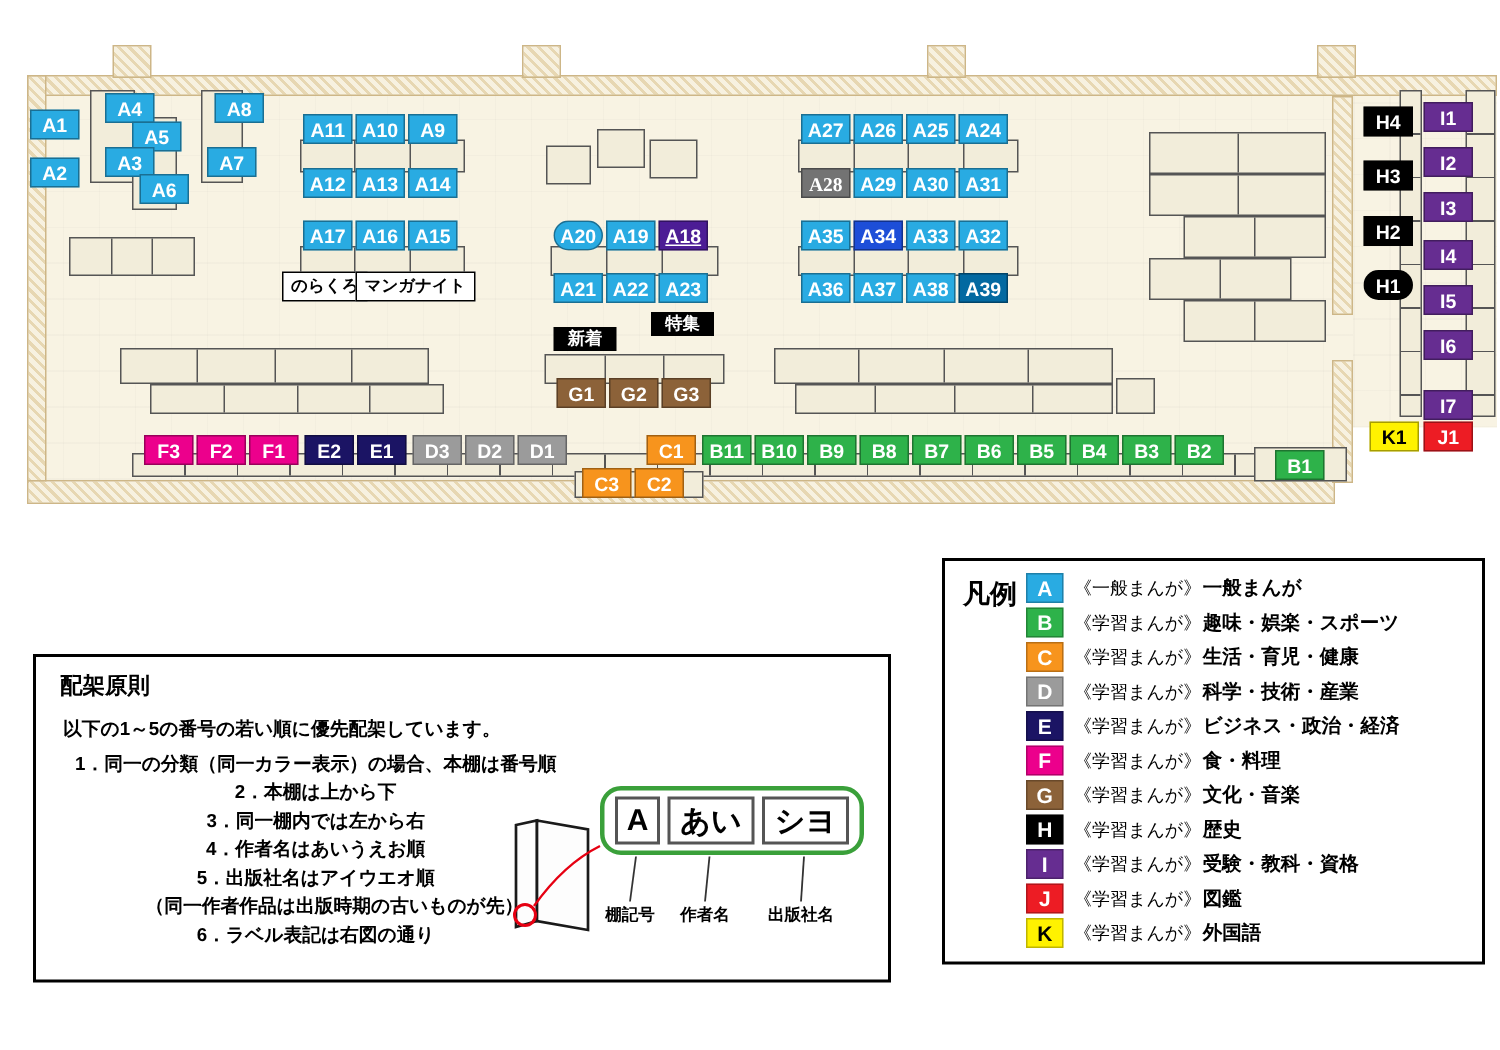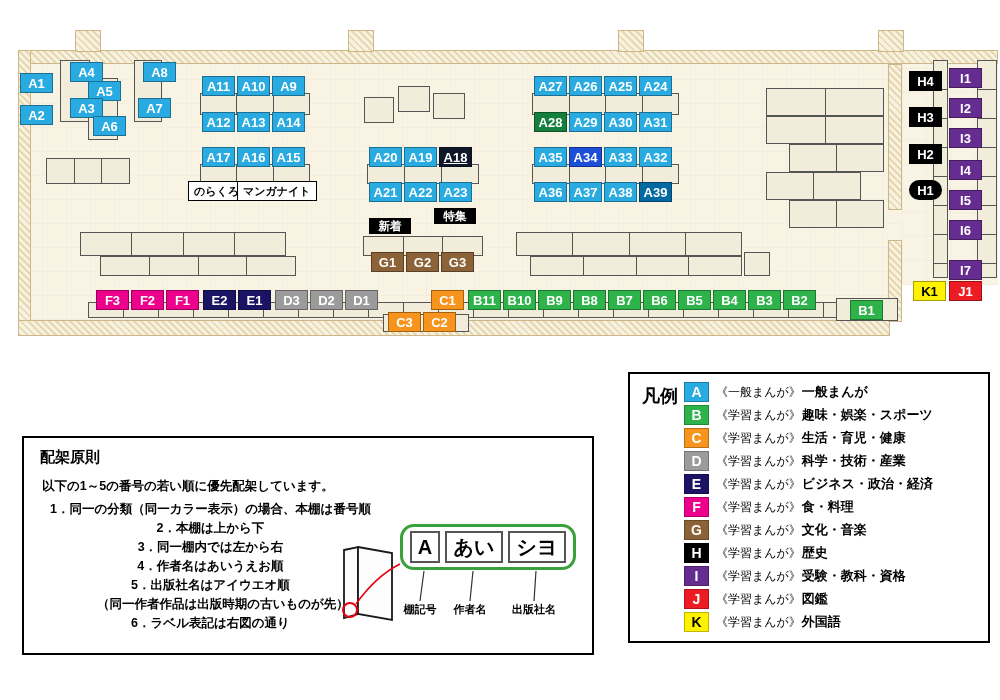--- a/index.html
+++ b/index.html
@@ -169,31 +169,31 @@
         <div class="slabel" style="left: 138px; top: 98px; background: rgb(41, 171, 226); color: rgb(255, 255, 255);">A7</div>
         <div class="slabel" style="left: 202px; top: 76px; background: rgb(41, 171, 226); color: rgb(255, 255, 255);">A11</div>
         <div class="slabel" style="left: 237px; top: 76px; background: rgb(41, 171, 226); color: rgb(255, 255, 255);">A10</div>
         <div class="slabel" style="left: 272px; top: 76px; background: rgb(41, 171, 226); color: rgb(255, 255, 255);">A9</div>
         <div class="slabel" style="left: 202px; top: 112px; background: rgb(41, 171, 226); color: rgb(255, 255, 255);">A12</div>
         <div class="slabel" style="left: 237px; top: 112px; background: rgb(41, 171, 226); color: rgb(255, 255, 255);">A13</div>
         <div class="slabel" style="left: 272px; top: 112px; background: rgb(41, 171, 226); color: rgb(255, 255, 255);">A14</div>
         <div class="slabel" style="left: 202px; top: 147px; background: rgb(41, 171, 226); color: rgb(255, 255, 255);">A17</div>
         <div class="slabel" style="left: 237px; top: 147px; background: rgb(41, 171, 226); color: rgb(255, 255, 255);">A16</div>
         <div class="slabel" style="left: 272px; top: 147px; background: rgb(41, 171, 226); color: rgb(255, 255, 255);">A15</div>
-        <div class="slabel" style="left: 369px; top: 147px; background: rgb(41, 171, 226); color: rgb(255, 255, 255);">A20</div>
+        <div class="slabel" style="left: 369px; top: 147px; background: rgb(41, 171, 226); color: rgb(255, 255, 255); border-radius: 10px;">A20</div>
         <div class="slabel" style="left: 404px; top: 147px; background: rgb(41, 171, 226); color: rgb(255, 255, 255);">A19</div>
-        <div class="slabel" style="left: 439px; top: 147px; background: #0f172a; color: rgb(255, 255, 255); text-decoration: underline;">A18</div>
+        <div class="slabel" style="left: 439px; top: 147px; background: #4c1d95; color: rgb(255, 255, 255); text-decoration: underline;">A18</div>
         <div class="slabel" style="left: 369px; top: 182px; background: rgb(41, 171, 226); color: rgb(255, 255, 255);">A21</div>
         <div class="slabel" style="left: 404px; top: 182px; background: rgb(41, 171, 226); color: rgb(255, 255, 255);">A22</div>
         <div class="slabel" style="left: 439px; top: 182px; background: rgb(41, 171, 226); color: rgb(255, 255, 255);">A23</div>
         <div class="slabel" style="left: 534px; top: 76px; background: rgb(41, 171, 226); color: rgb(255, 255, 255);">A27</div>
         <div class="slabel" style="left: 569px; top: 76px; background: rgb(41, 171, 226); color: rgb(255, 255, 255);">A26</div>
         <div class="slabel" style="left: 604px; top: 76px; background: rgb(41, 171, 226); color: rgb(255, 255, 255);">A25</div>
         <div class="slabel" style="left: 639px; top: 76px; background: rgb(41, 171, 226); color: rgb(255, 255, 255);">A24</div>
-        <div class="slabel" style="left: 534px; top: 112px; background: #15803d; color: rgb(255, 255, 255);">A28</div>
+        <div class="slabel" style="left: 534px; top: 112px; background: #737373; color: rgb(255, 255, 255); font-family: Liberation Serif, serif;">A28</div>
         <div class="slabel" style="left: 569px; top: 112px; background: rgb(41, 171, 226); color: rgb(255, 255, 255);">A29</div>
         <div class="slabel" style="left: 604px; top: 112px; background: rgb(41, 171, 226); color: rgb(255, 255, 255);">A30</div>
         <div class="slabel" style="left: 639px; top: 112px; background: rgb(41, 171, 226); color: rgb(255, 255, 255);">A31</div>
         <div class="slabel" style="left: 534px; top: 147px; background: rgb(41, 171, 226); color: rgb(255, 255, 255);">A35</div>
         <div class="slabel" style="left: 569px; top: 147px; background: #1d4ed8; color: rgb(255, 255, 255);">A34</div>
         <div class="slabel" style="left: 604px; top: 147px; background: rgb(41, 171, 226); color: rgb(255, 255, 255);">A33</div>
         <div class="slabel" style="left: 639px; top: 147px; background: rgb(41, 171, 226); color: rgb(255, 255, 255);">A32</div>
         <div class="slabel" style="left: 534px; top: 182px; background: rgb(41, 171, 226); color: rgb(255, 255, 255);">A36</div>
         <div class="slabel" style="left: 569px; top: 182px; background: rgb(41, 171, 226); color: rgb(255, 255, 255);">A37</div>
         <div class="slabel" style="left: 604px; top: 182px; background: rgb(41, 171, 226); color: rgb(255, 255, 255);">A38</div>

